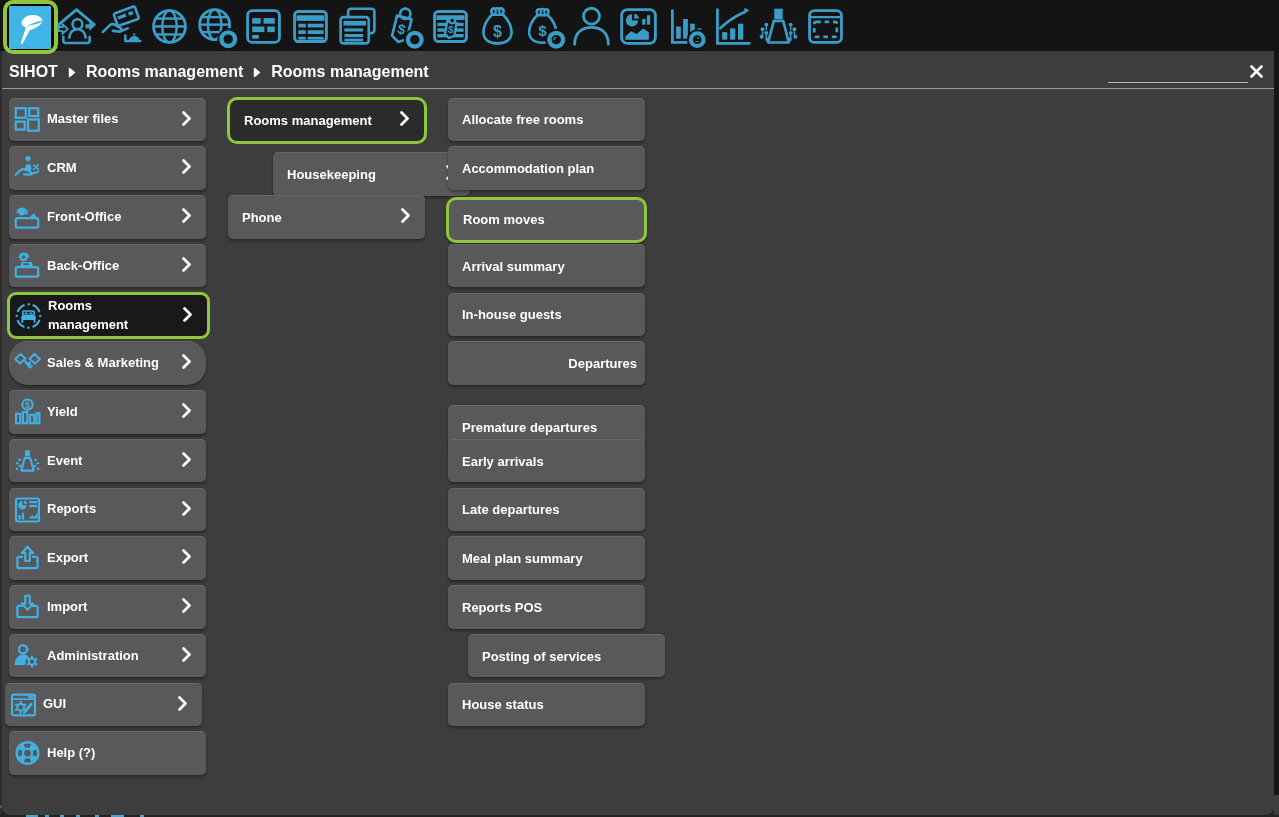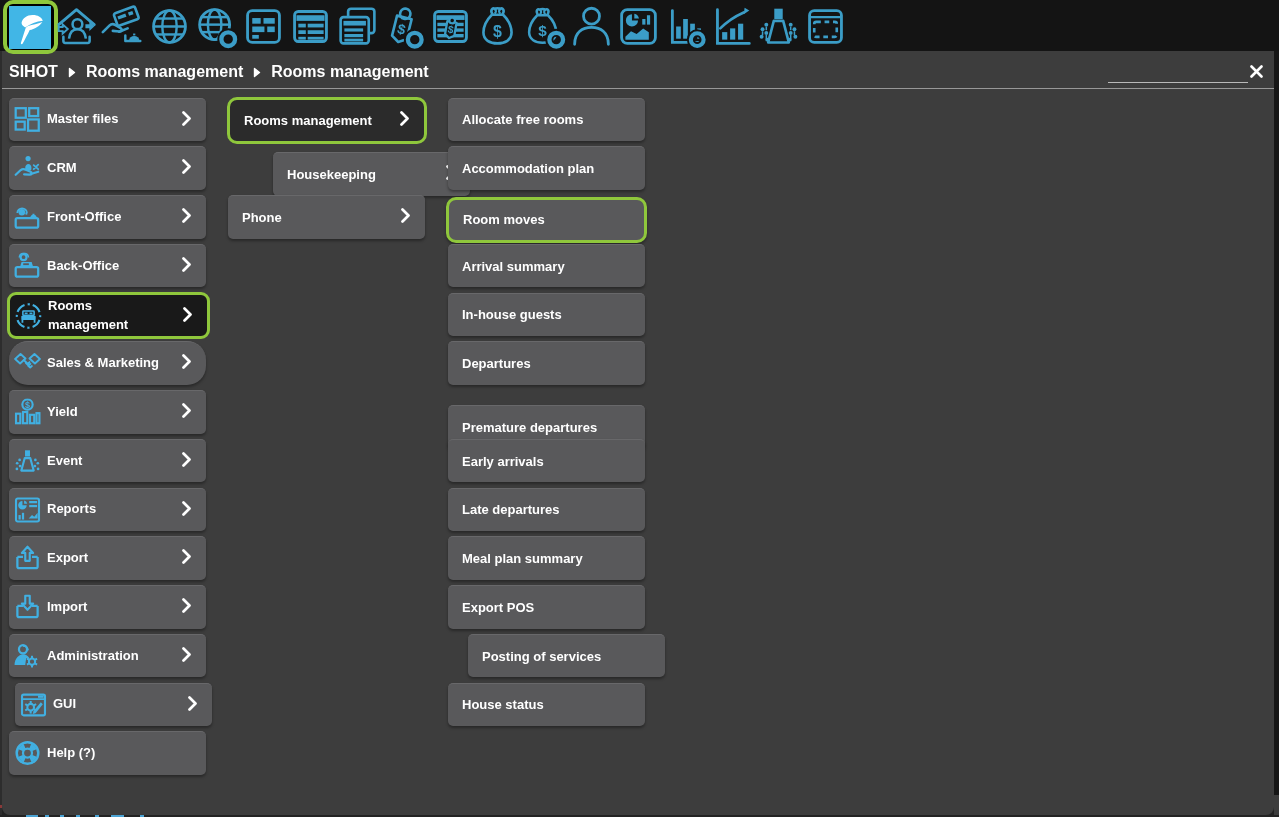--- a/index.html
+++ b/index.html
@@ -367,21 +367,21 @@
         <rect x="-0.9" y="-5.2" width="1.8" height="2.2" fill="#41b0e2" transform="translate(16,17) rotate(180)"></rect>
         <rect x="-0.9" y="-5.2" width="1.8" height="2.2" fill="#41b0e2" transform="translate(16,17) rotate(240)"></rect>
         <rect x="-0.9" y="-5.2" width="1.8" height="2.2" fill="#41b0e2" transform="translate(16,17) rotate(300)"></rect>
       </svg>
     </span>
     <span class="lbl">Administration</span>
     <span class="chev"><svg width="9" height="15" viewBox="0 0 9 15" style="">
         <path d="M1.5,1.5 L7.5,7.5 L1.5,13.5" fill="none" stroke="#fff" stroke-width="2.7" stroke-linecap="round" stroke-linejoin="round"></path>
       </svg></span>
   </div>
-<div class="btn" style="left:15px;top:682.5px;">
+<div class="btn" style="left:5px;top:682.5px;">
     <span class="micon">
       <svg width="27" height="27" viewBox="0 0 24 24" style="">
         <rect x="1.8" y="2.8" width="20.4" height="18.4" rx="1.5" fill="none" stroke="#41b0e2" stroke-width="1.9"></rect>
         <line x1="1.8" y1="6.8" x2="22.2" y2="6.8" stroke="#41b0e2" stroke-width="1.6"></line>
         <rect x="16" y="3.6" width="5" height="2" fill="#41b0e2" stroke="none"></rect>
         <circle cx="9.5" cy="14" r="3" fill="none" stroke="#41b0e2" stroke-width="1.8"></circle>
         <rect x="-0.9" y="-5.6" width="1.8" height="2.4" fill="#41b0e2" transform="translate(9.5,14) rotate(0)"></rect>
         <rect x="-0.9" y="-5.6" width="1.8" height="2.4" fill="#41b0e2" transform="translate(9.5,14) rotate(60)"></rect>
         <rect x="-0.9" y="-5.6" width="1.8" height="2.4" fill="#41b0e2" transform="translate(9.5,14) rotate(120)"></rect>
         <rect x="-0.9" y="-5.6" width="1.8" height="2.4" fill="#41b0e2" transform="translate(9.5,14) rotate(180)"></rect>
@@ -434,37 +434,37 @@
   </div>
 <div class="btn" style="border:3.5px solid #8fc73c;border-radius:10px;left:446px;top:196.5px;width:201px;height:46.0px;">
     <span class="lbl3">Room moves</span>
   </div>
 <div class="btn" style="left:448px;top:243.8px;">
     <span class="lbl3">Arrival summary</span>
   </div>
 <div class="btn" style="left:448px;top:292.5px;">
     <span class="lbl3">In-house guests</span>
   </div>
-<div class="btn" style="left:448px;top:341.2px;">
+<div class="btn" style="left:448px;top:341.2px;text-align:right;">
     <span class="lbl3">Departures</span>
   </div>
 <div class="btn" style="left:448px;top:390.0px;margin-top:15px;">
     <span class="lbl3">Premature departures</span>
   </div>
 <div class="btn" style="left:448px;top:438.8px;">
     <span class="lbl3">Early arrivals</span>
   </div>
 <div class="btn" style="left:448px;top:487.5px;">
     <span class="lbl3">Late departures</span>
   </div>
 <div class="btn" style="left:448px;top:536.2px;">
     <span class="lbl3">Meal plan summary</span>
   </div>
 <div class="btn" style="left:448px;top:585.0px;">
-    <span class="lbl3">Export POS</span>
+    <span class="lbl3">Reports POS</span>
   </div>
 <div class="btn" style="left:468px;top:633.8px;">
     <span class="lbl3">Posting of services</span>
   </div>
 <div class="btn" style="left:448px;top:682.5px;">
     <span class="lbl3">House status</span>
   </div>
 <div class="abs" style="left:0;top:815px;width:1279px;height:2px;background:#232323"></div>
 <div class="abs" style="left:26px;top:815px;width:12px;height:2px;background:#4ba3d4"></div>
 <div class="abs" style="left:45px;top:815px;width:4px;height:2px;background:#4ba3d4"></div>

